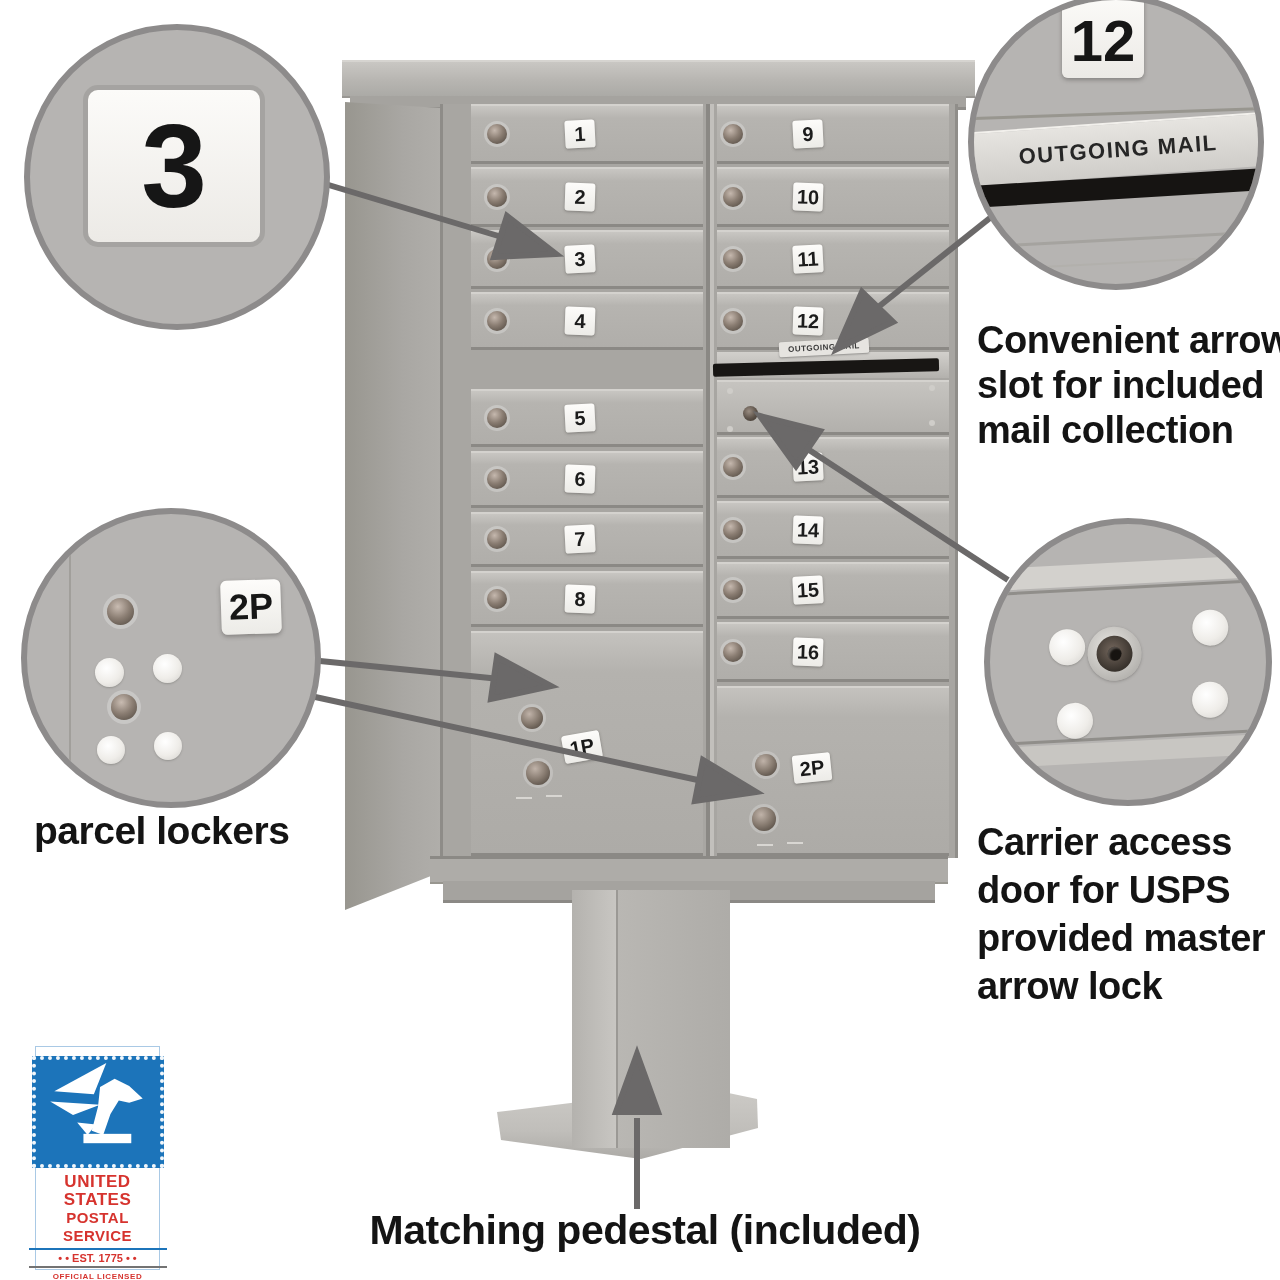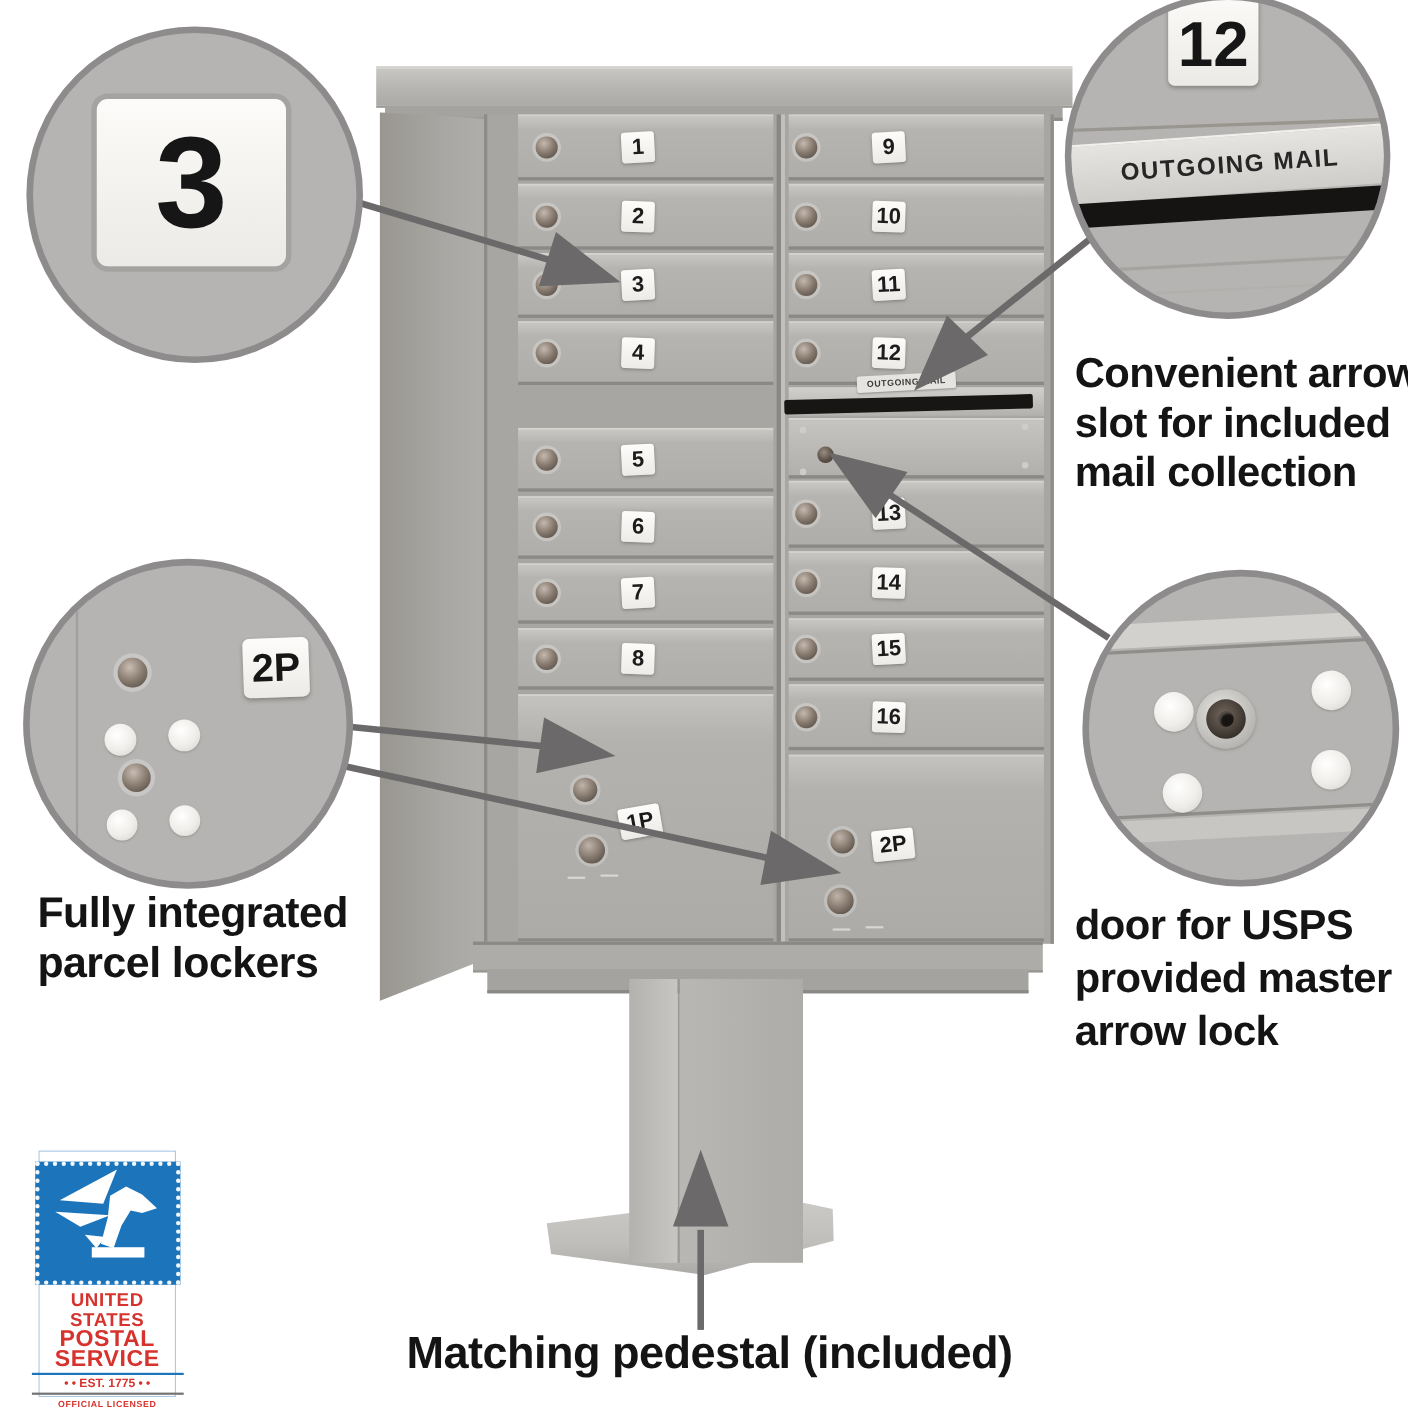--- a/index.html
+++ b/index.html
@@ -136,21 +136,21 @@
   .arrows{position:absolute;left:0;top:0;z-index:5;}
 
   
   .usps{position:absolute;left:35px;top:1046px;width:125px;height:224px;z-index:7;
        border:1px solid #a9c9e5;background:#ffffff;box-sizing:border-box;
        display:flex;flex-direction:column;align-items:center;padding:9px 7px 5px 7px;}
   .stamp{width:132px;height:122px;background:#1c74ba;border:4px dotted #f2f7fb;box-sizing:border-box;
        display:flex;align-items:center;justify-content:center;}
   .usps-red{color:#d6332e;font-weight:bold;text-align:center;}
   .usps-l1{font-size:17px;letter-spacing:.5px;margin-top:5px;line-height:18px;}
-  .usps-l2{font-size:21px;letter-spacing:.5px;line-height:18px;}
+  .usps-l2{font-size:15px;letter-spacing:.5px;line-height:18px;}
   .est-strip{width:138px;margin-top:3px;border-top:2px solid #1c74ba;border-bottom:2px solid #737373;
        font-size:11px;line-height:16px;}
   .official{font-size:8px;letter-spacing:.6px;margin-top:4px;line-height:10px;text-align:center;}
 </style>
 </head>
 <body>
 
 <div class="canvas">
 
   <div class="cabinet">
@@ -330,24 +330,24 @@
       </div>
     </div>
   </div>
 
   <div class="caption cap-tr">
     <div>Convenient arrow</div>
     <div>slot for included</div>
     <div>mail collection</div>
   </div>
   <div class="caption cap-ml">
-    <div>Fully integrated</div>
     <div>parcel lockers</div>
   </div>
   <div class="caption cap-mr">
+    <div>Carrier access</div>
     <div>door for USPS</div>
     <div>provided master</div>
     <div>arrow lock</div>
   </div>
   <div class="caption cap-ped">Matching pedestal (included)</div>
 
   <div class="usps">
     <div class="stamp">
       <svg width="112" height="104" viewBox="0 0 100 100">
         <g fill="#ffffff">

